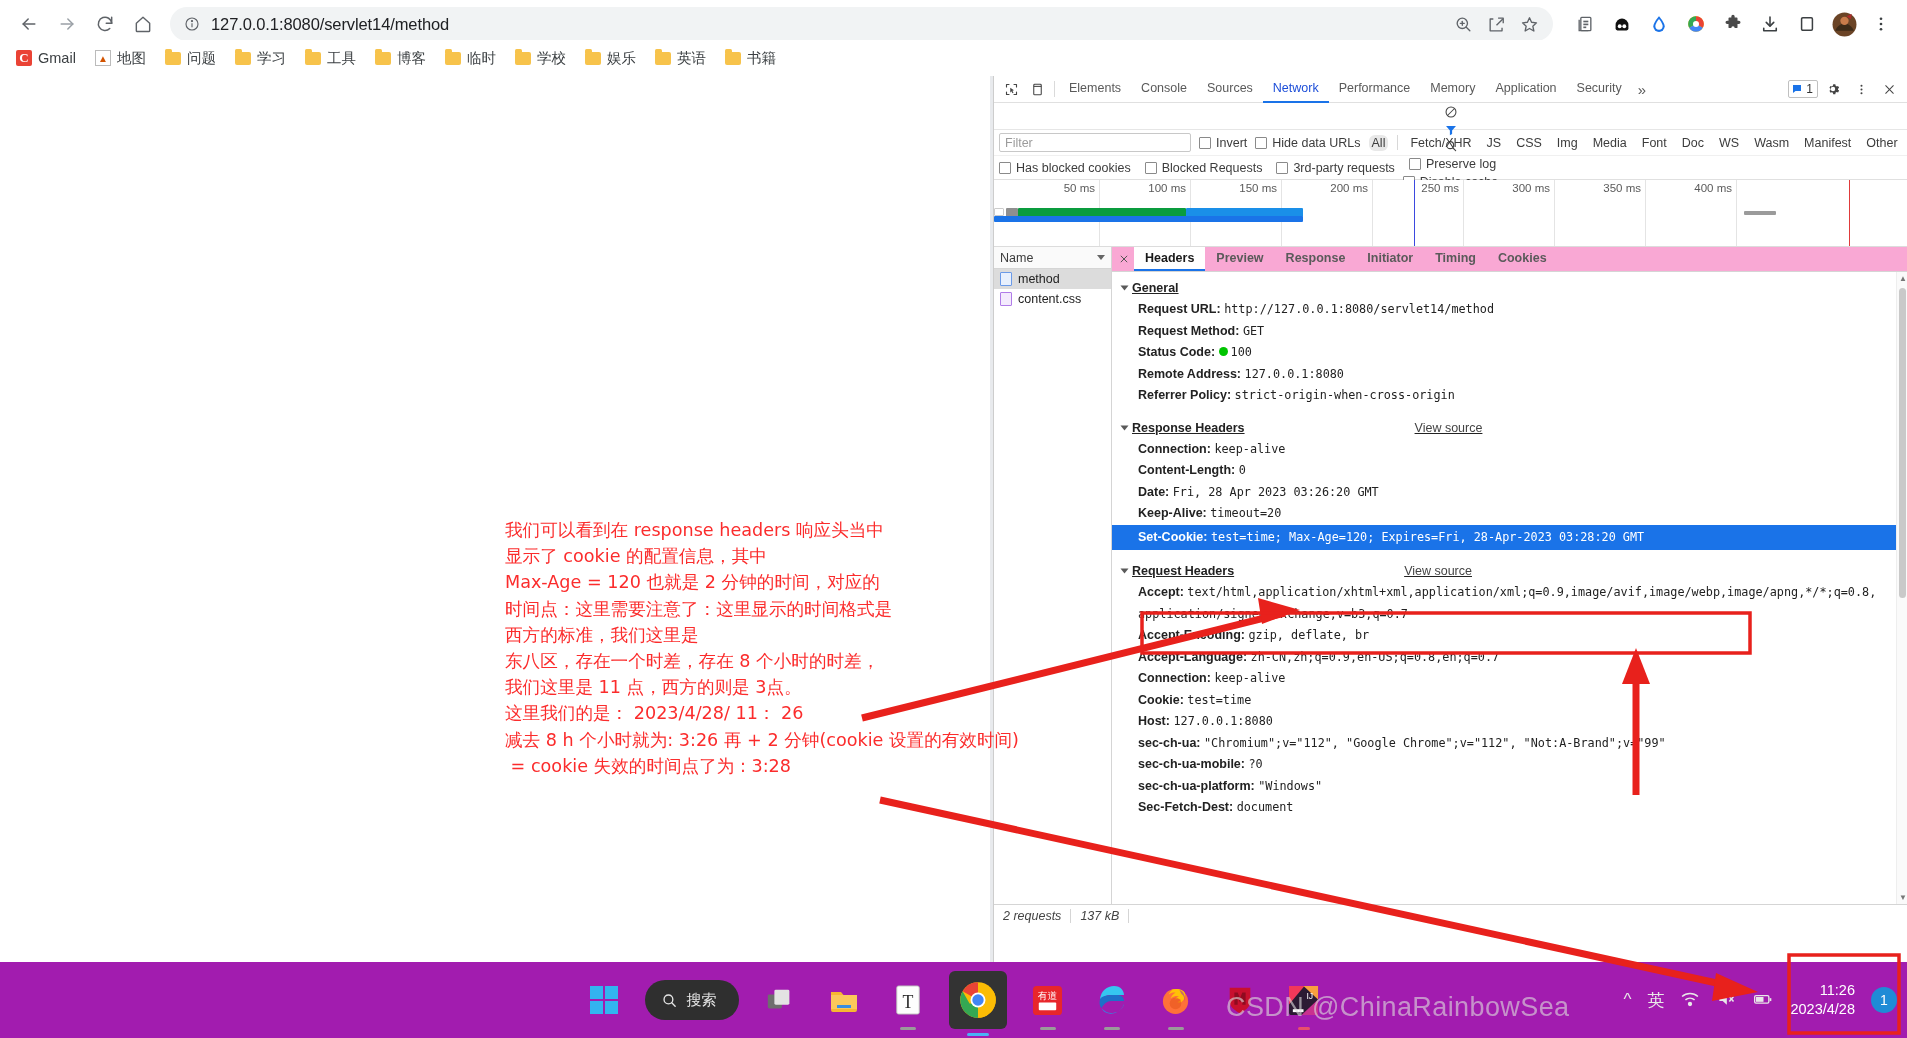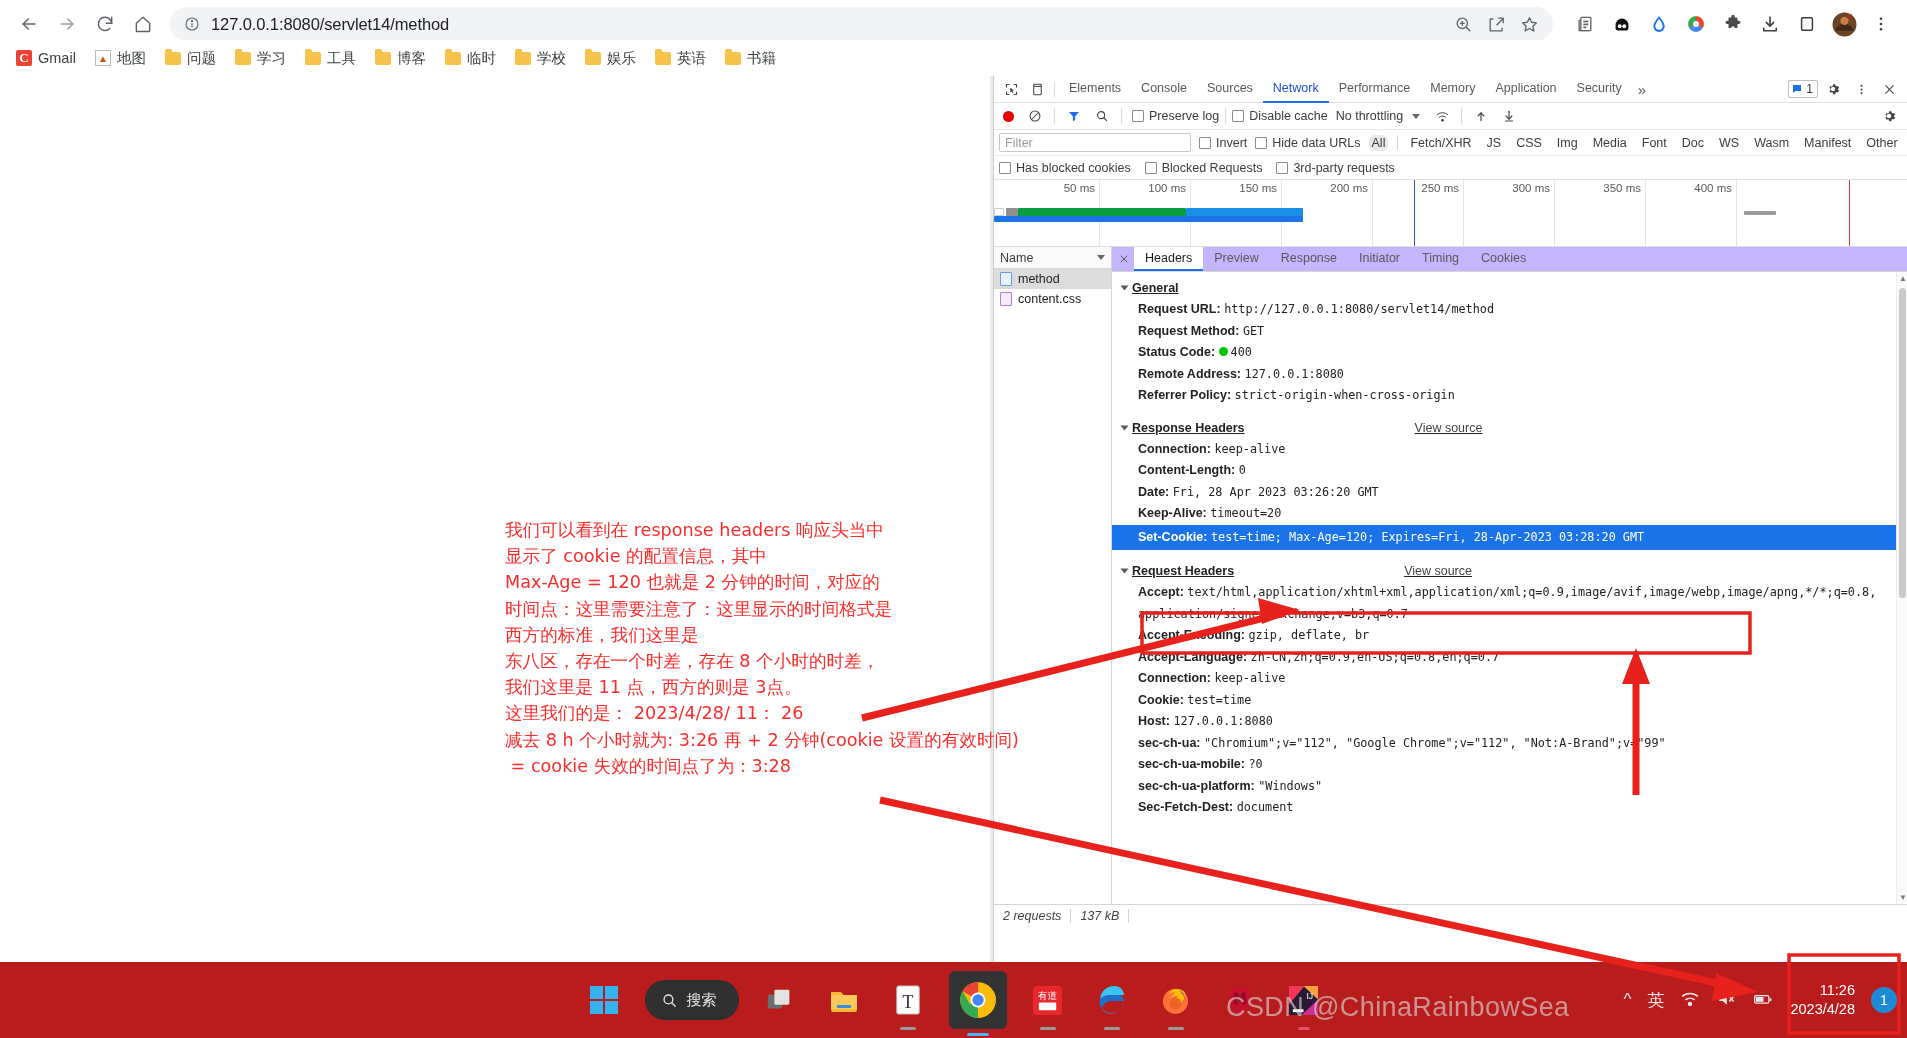--- a/index.html
+++ b/index.html
@@ -104,21 +104,21 @@
   .dt-more { padding: 0 6px; display:flex; align-items:center; color:#5a5a5a; font-size: 15px; }
   .dt-right { display: flex; align-items: center; gap: 2px; padding-right: 5px; }
   .issue-badge {
     display: flex; align-items: center; gap: 3px; border: 1px solid #c0c0c0;
     border-radius: 2px; padding: 1px 4px 1px 2px; font-size: 12px; color: #333;
   }
 
   
   .dt-net-toolbar {
     height: 27px; display: flex; align-items: center; border-bottom: 1px solid #e6e6e6;
-    padding: 0 5px; gap: 2px;
+    padding: 0 5px; gap: 2px; flex-direction: column;
   }
   .rec-dot { width: 11px; height: 11px; border-radius: 50%; background: #e60000; margin: 0 6px 0 4px; }
   .chk {
     display: inline-flex; align-items: center; gap: 5px; font-size: 12.5px; color: #3c3c3c;
     white-space: nowrap;
   }
   .chk .box {
     width: 12px; height: 12px; border: 1px solid #8a8a8a; background: #fff; border-radius: 1px;
     flex: 0 0 auto;
   }
@@ -173,21 +173,21 @@
     font-size: 12.5px; color: #222;
   }
   .req-row.sel { background: #dcdcdc; }
   .file-ic { width: 12px; height: 14px; border-radius: 1px; flex: 0 0 auto; }
   .file-ic.doc { border: 1px solid #6b9ae8; background: #e8f0fd; }
   .file-ic.css { border: 1px solid #b07ce8; background: #f4ebfd; }
 
   .detail-pane { flex: 1 1 auto; display: flex; flex-direction: column; min-width: 0; }
   .detail-tabs {
     height: 25px; display: flex; align-items: stretch; border-bottom: 1px solid #d5d5d5;
-    background: #c4b5fd; padding-left: 2px;
+    background: #f9a8d4; padding-left: 2px; font-weight: bold;
   }
   .dt-close {
     width: 20px; display: flex; align-items: center; justify-content: center; color: #5a5a5a;
     font-size: 13px;
   }
   .d-tab {
     padding: 0 11px; display: flex; align-items: center; font-size: 12.5px; color: #5a5a5a;
     border-bottom: 2px solid transparent; white-space: nowrap;
   }
   .d-tab.active { color: #1a1a1a; border-bottom: 2px solid #1a73e8; background: #fff; }
@@ -233,21 +233,21 @@
     font-size: 12.5px; color: #444; background: #fff; font-style: italic;
   }
   .sb-cell { padding: 0 9px; display: flex; align-items: center; height: 100%; }
   .sb-sep { width: 1px; height: 14px; background: #d5d5d5; }
 
   
   .overlay { position: absolute; left: 0; top: 0; width: 1907px; height: 1038px; pointer-events: none; z-index: 60; }
 
   
   .taskbar {
-    position: absolute; left: 0; bottom: 0; width: 1907px; height: 76px; background: #b91c1c;
+    position: absolute; left: 0; bottom: 0; width: 1907px; height: 76px; background: #a21caf;
     display: flex; align-items: center; z-index: 50;
   }
   .tb-center { position: absolute; left: 50%; transform: translateX(-50%); display: flex;
                align-items: center; gap: 18px; height: 76px; }
   .tb-app { width: 46px; height: 46px; display: flex; align-items: center; justify-content: center;
             position: relative; border-radius: 6px; }
   .tb-app.active { background: #333333; width: 58px; height: 58px; }
   .tb-dot { position: absolute; bottom: -7px; left: 50%; transform: translateX(-50%);
             width: 16px; height: 3px; border-radius: 2px; background: #9a9a9a; }
   .tb-dot.blue { background: #49b3f5; width: 22px; }
@@ -680,21 +680,21 @@
 
           <div class="hsection">
             <div class="hsec-title">
               <span class="t-txt">
                   <span class="tri"></span>
                   <span>General</span>
                 </span>
             </div>
             <div class="hrow"><span class="k">Request URL:</span> <span class="v">http://127.0.0.1:8080/servlet14/method</span></div>
             <div class="hrow"><span class="k">Request Method:</span> <span class="v">GET</span></div>
-            <div class="hrow"><span class="k">Status Code:</span> <span class="status-dot"></span><span class="v">400</span></div>
+            <div class="hrow"><span class="k">Status Code:</span> <span class="status-dot"></span><span class="v">100</span></div>
             <div class="hrow"><span class="k">Remote Address:</span> <span class="v">127.0.0.1:8080</span></div>
             <div class="hrow"><span class="k">Referrer Policy:</span> <span class="v">strict-origin-when-cross-origin</span></div>
           </div>
 
           <div class="hsection" style="padding-top:8px">
             <div class="hsec-title">
               <span class="t-txt">
                   <span class="tri"></span>
                   <span>Response Headers</span>
                 </span>

